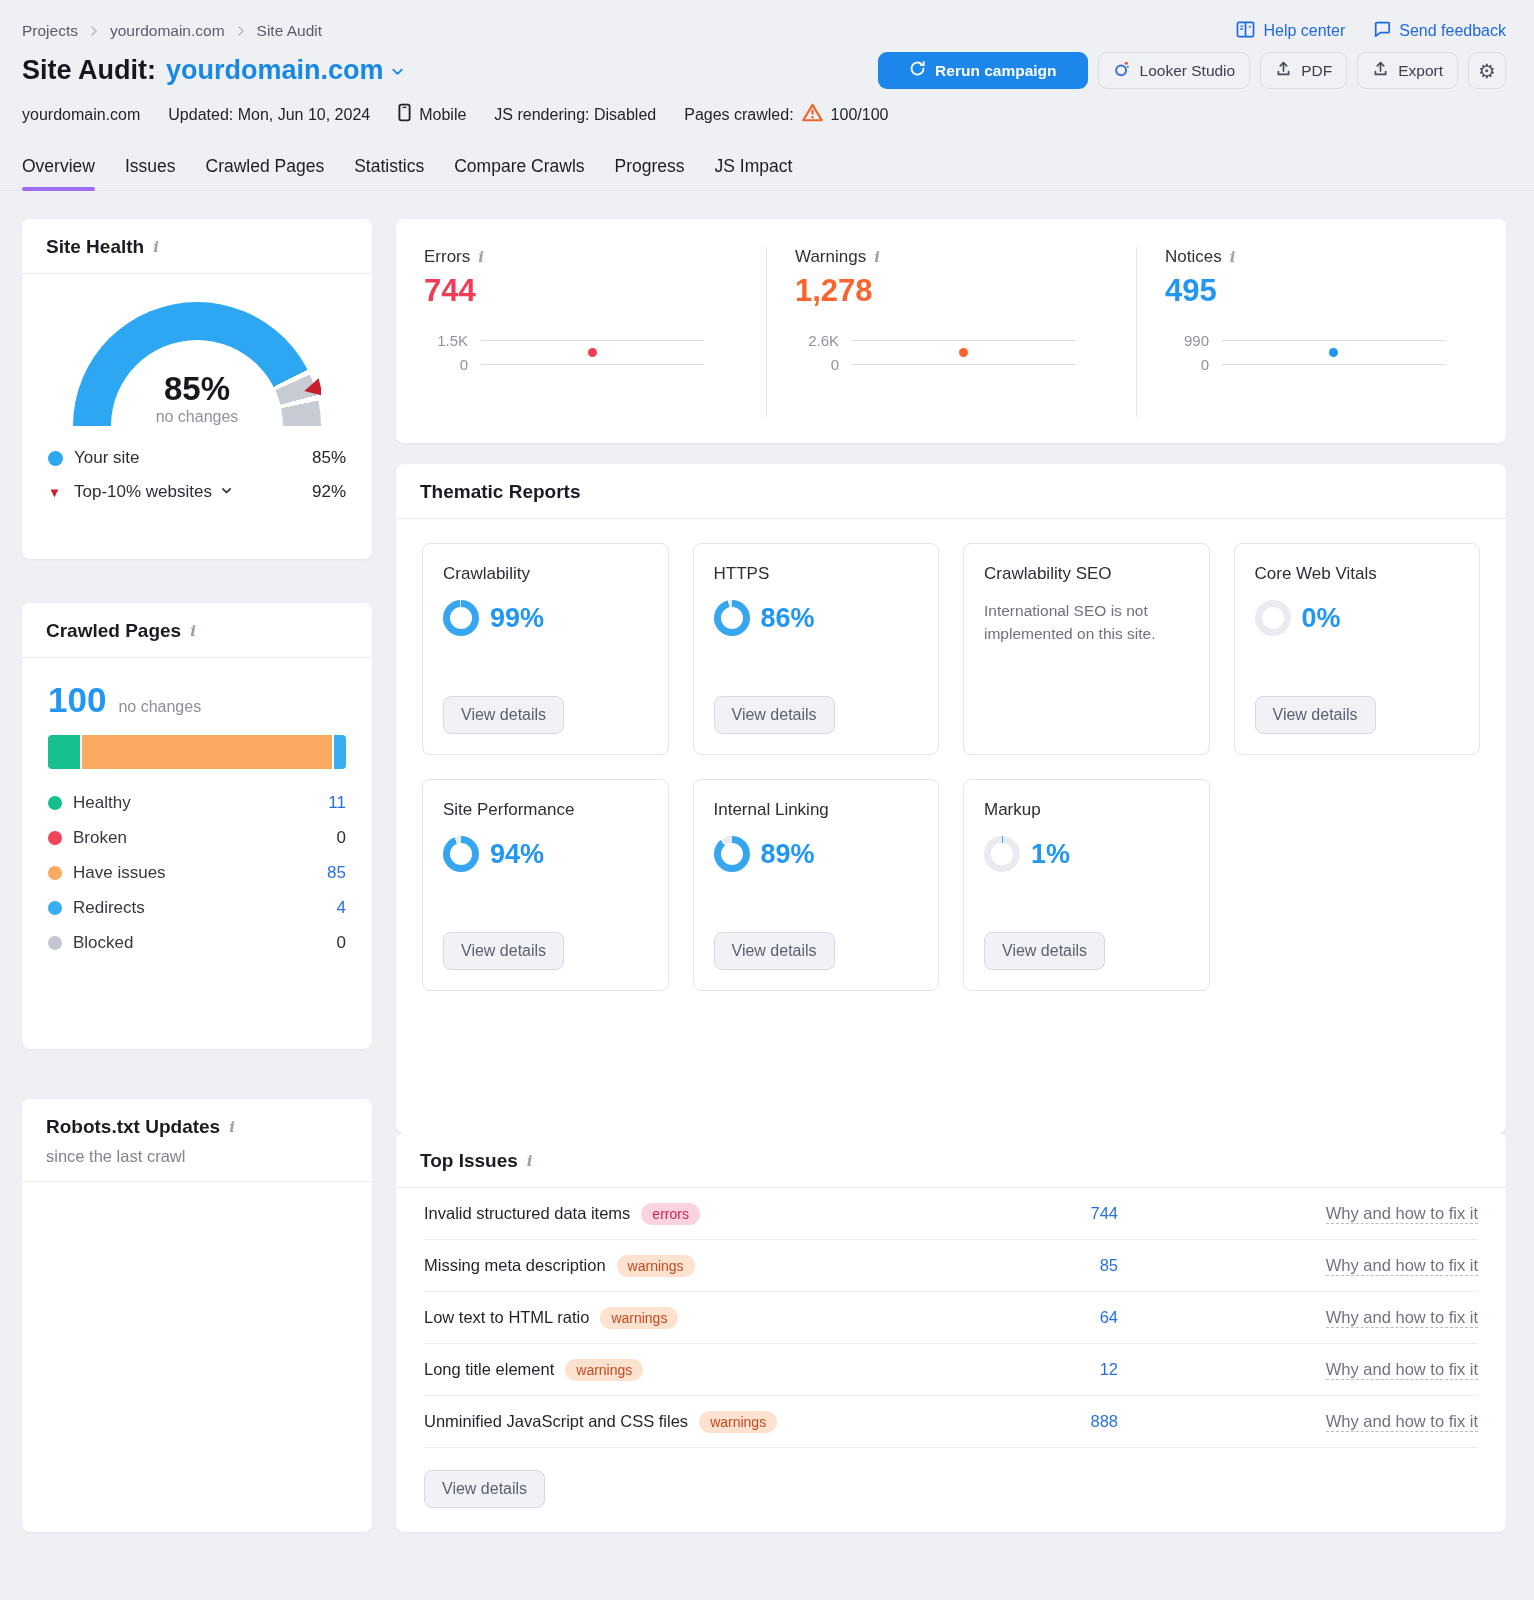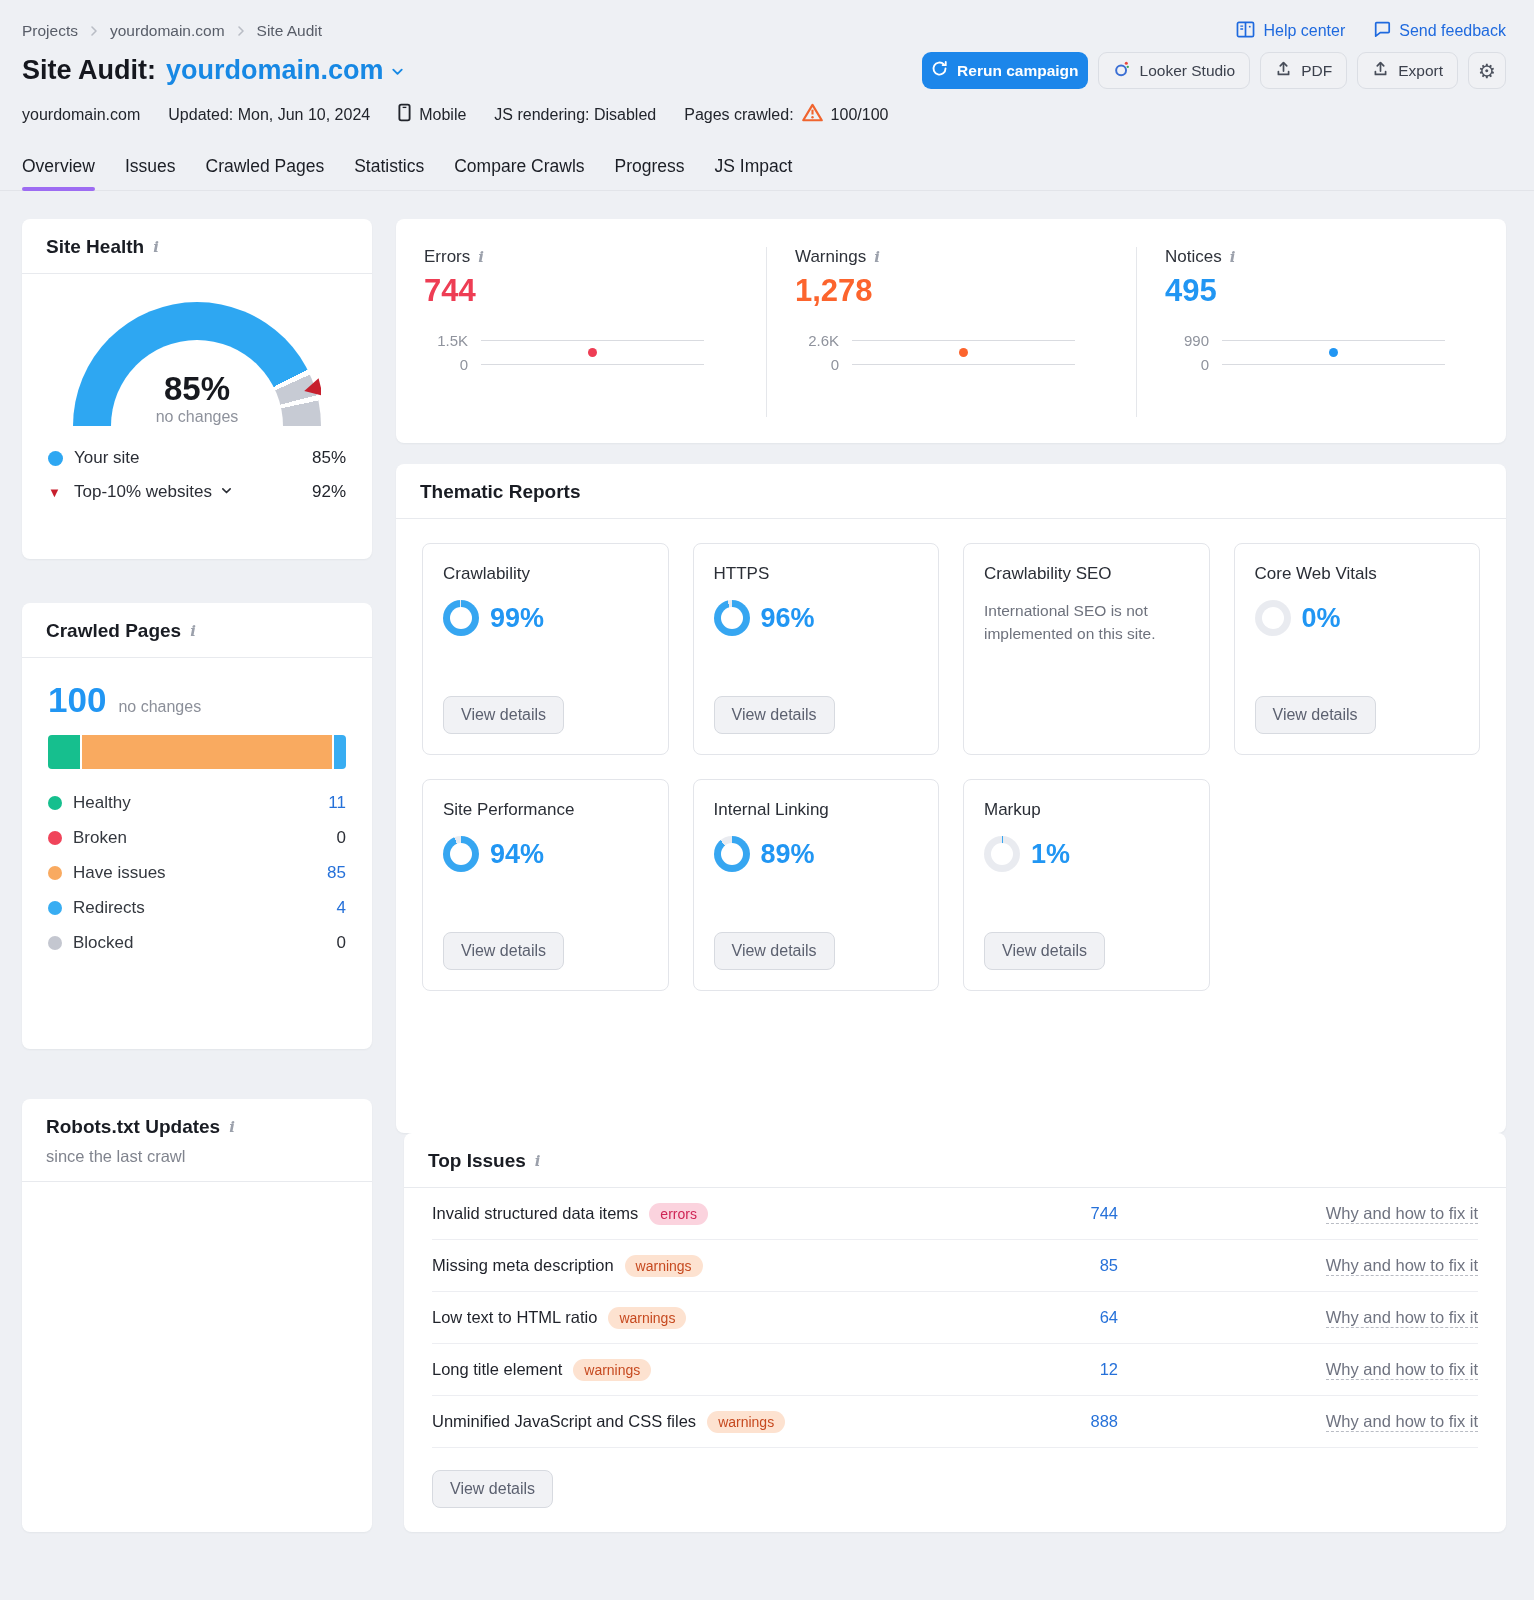--- a/index.html
+++ b/index.html
@@ -19,21 +19,21 @@
   .crumb-sep { display:flex; align-items:center; }
   .top-links { display:flex; gap:28px; }
   .top-link { display:flex; align-items:center; gap:8px; color:#1e69de; font-size:16px; cursor:pointer; }
 
   .title-row { display:flex; justify-content:space-between; align-items:center; margin-top:10px; }
   .page-title { font-size:27px; font-weight:700; color:#15171e; display:flex; align-items:center; gap:10px; }
   .page-title .domain { color:#1788e4; display:flex; align-items:center; gap:6px; cursor:pointer; }
   .actions { display:flex; align-items:center; gap:10px; }
   .btn { display:inline-flex; align-items:center; gap:9px; height:37px; border-radius:9px;
          font-size:15.5px; cursor:pointer; border:1px solid transparent; font-family:inherit; }
-  .btn-primary { background:#1c86ea; color:#fff; padding:0 9px; font-weight:700; border:none; }
+  .btn-primary { background:#1c86ea; color:#fff; padding:0 31px; font-weight:700; border:none; }
   .btn-secondary { background:#f0f1f4; border:1px solid #dbdee4; color:#3c414d; padding:0 14px; }
   .btn-icon { width:38px; justify-content:center; padding:0; font-size:20px; color:#4d525e; }
 
   .meta-row { display:flex; align-items:center; gap:28px; margin-top:14px; font-size:16px; color:#22252c; }
   .meta-item { display:flex; align-items:center; gap:8px; }
 
   
   .tabs-wrap { margin:30px -28px 0 -22px; padding:0 28px 0 22px; border-bottom:1px solid #e2e4e9; }
   .tabs { display:flex; gap:30px; font-size:17.5px; color:#1b1e25; }
   .tab { padding-bottom:13px; position:relative; cursor:pointer; }
@@ -49,21 +49,21 @@
   .card-title { font-size:19px; font-weight:700; color:#191c23; display:flex; align-items:center; gap:9px; }
   .info-i { font-family:"DejaVu Serif",serif; font-style:italic; font-weight:700; font-size:15px;
             color:#9ba0ab; cursor:pointer; line-height:1; }
   .card-sub { font-size:16.5px; color:#80848e; margin-top:9px; }
 
   .card-sh { height:340px; margin-bottom:44px; }
   .card-cp { height:446px; margin-bottom:50px; }
   .card-rb { flex:1; }
   .card-stats { height:235px; margin-bottom:21px; }
   .card-th { height:701px; }
-  .card-ti { flex:1;margin-left:8px; }
+  .card-ti { flex:1; }
 
   
   .gauge { position:relative; width:248px; height:124px; margin:28px auto 22px; overflow:hidden; }
   .gauge-arc { position:absolute; left:0; top:0; width:248px; height:248px; border-radius:50%; }
   .gauge-arc::after { content:""; position:absolute; inset:38px; background:#fff; border-radius:50%; }
   .gauge-center { position:absolute; left:0; right:0; bottom:0; text-align:center; }
   .gauge-score { font-size:33px; font-weight:700; color:#17191f; line-height:1; }
   .gauge-sub { font-size:16px; color:#8e929c; margin-top:3px; }
   .gauge-pointer { position:absolute; right:0; top:78px; width:0; height:0;
       border-top:9px solid transparent; border-bottom:9px solid transparent;
@@ -430,21 +430,21 @@
                 <span class="donut" style="background: conic-gradient(rgb(54, 166, 241) 0deg, rgb(54, 166, 241) 356.4deg, rgb(233, 235, 240) 356.4deg, rgb(233, 235, 240) 360deg);"></span>
                 <span class="mini-pct">99%</span>
               </div>
               <button class="btn-light">View details</button>
             </div>
 
             <div class="mini-card">
               <div class="mini-name">HTTPS</div>
               <div class="mini-score">
                 <span class="donut" style="background: conic-gradient(rgb(54, 166, 241) 0deg, rgb(54, 166, 241) 345.6deg, rgb(233, 235, 240) 345.6deg, rgb(233, 235, 240) 360deg);"></span>
-                <span class="mini-pct">96%</span>
+                <span class="mini-pct">86%</span>
               </div>
               <button class="btn-light">View details</button>
             </div>
 
             <div class="mini-card">
               <div class="mini-name">Crawlability SEO</div>
               <div class="mini-note">International SEO is not implemented on this site.</div>
             </div>
 
             <div class="mini-card">

